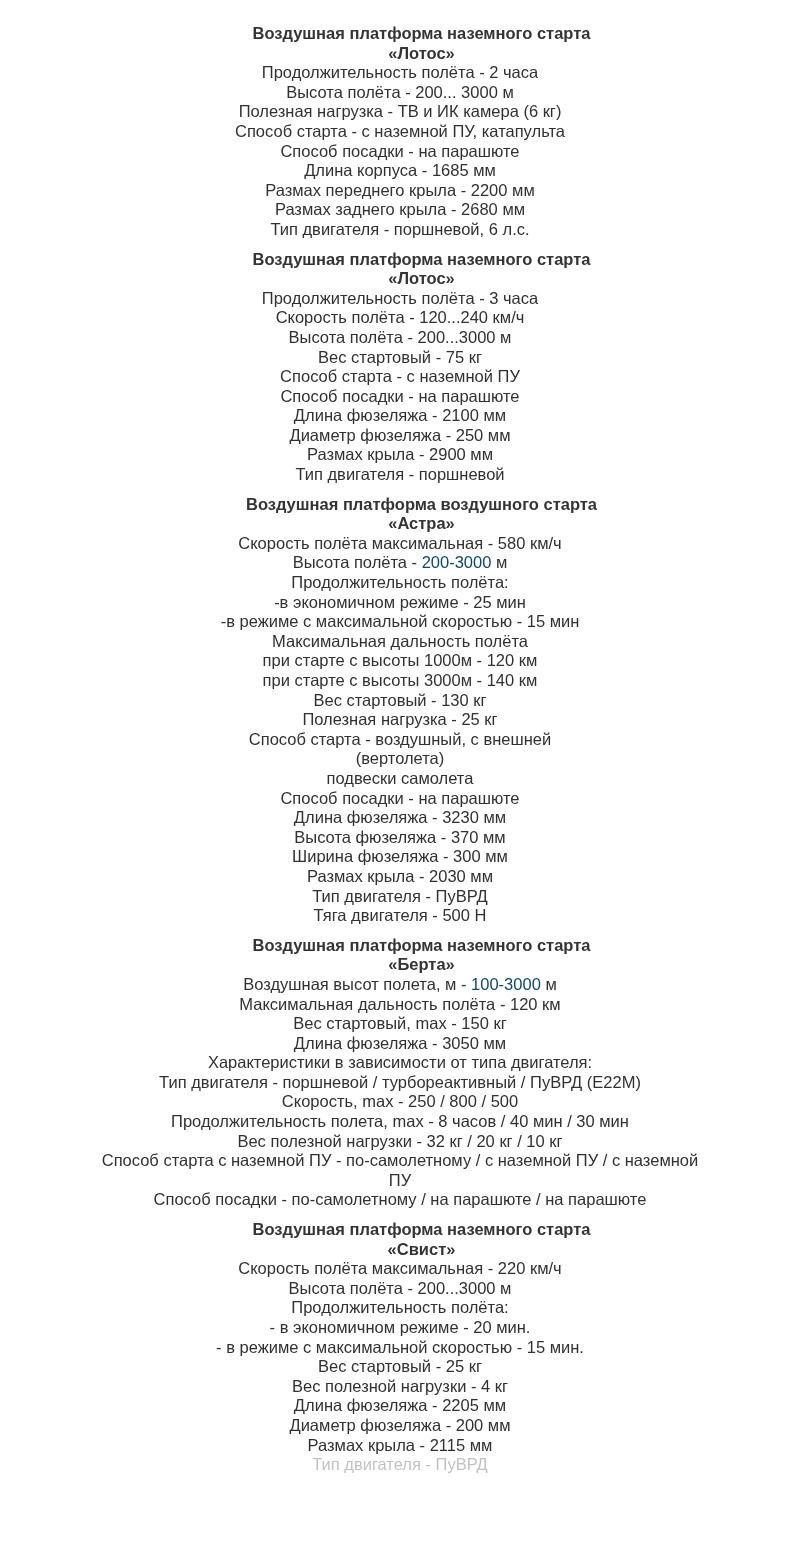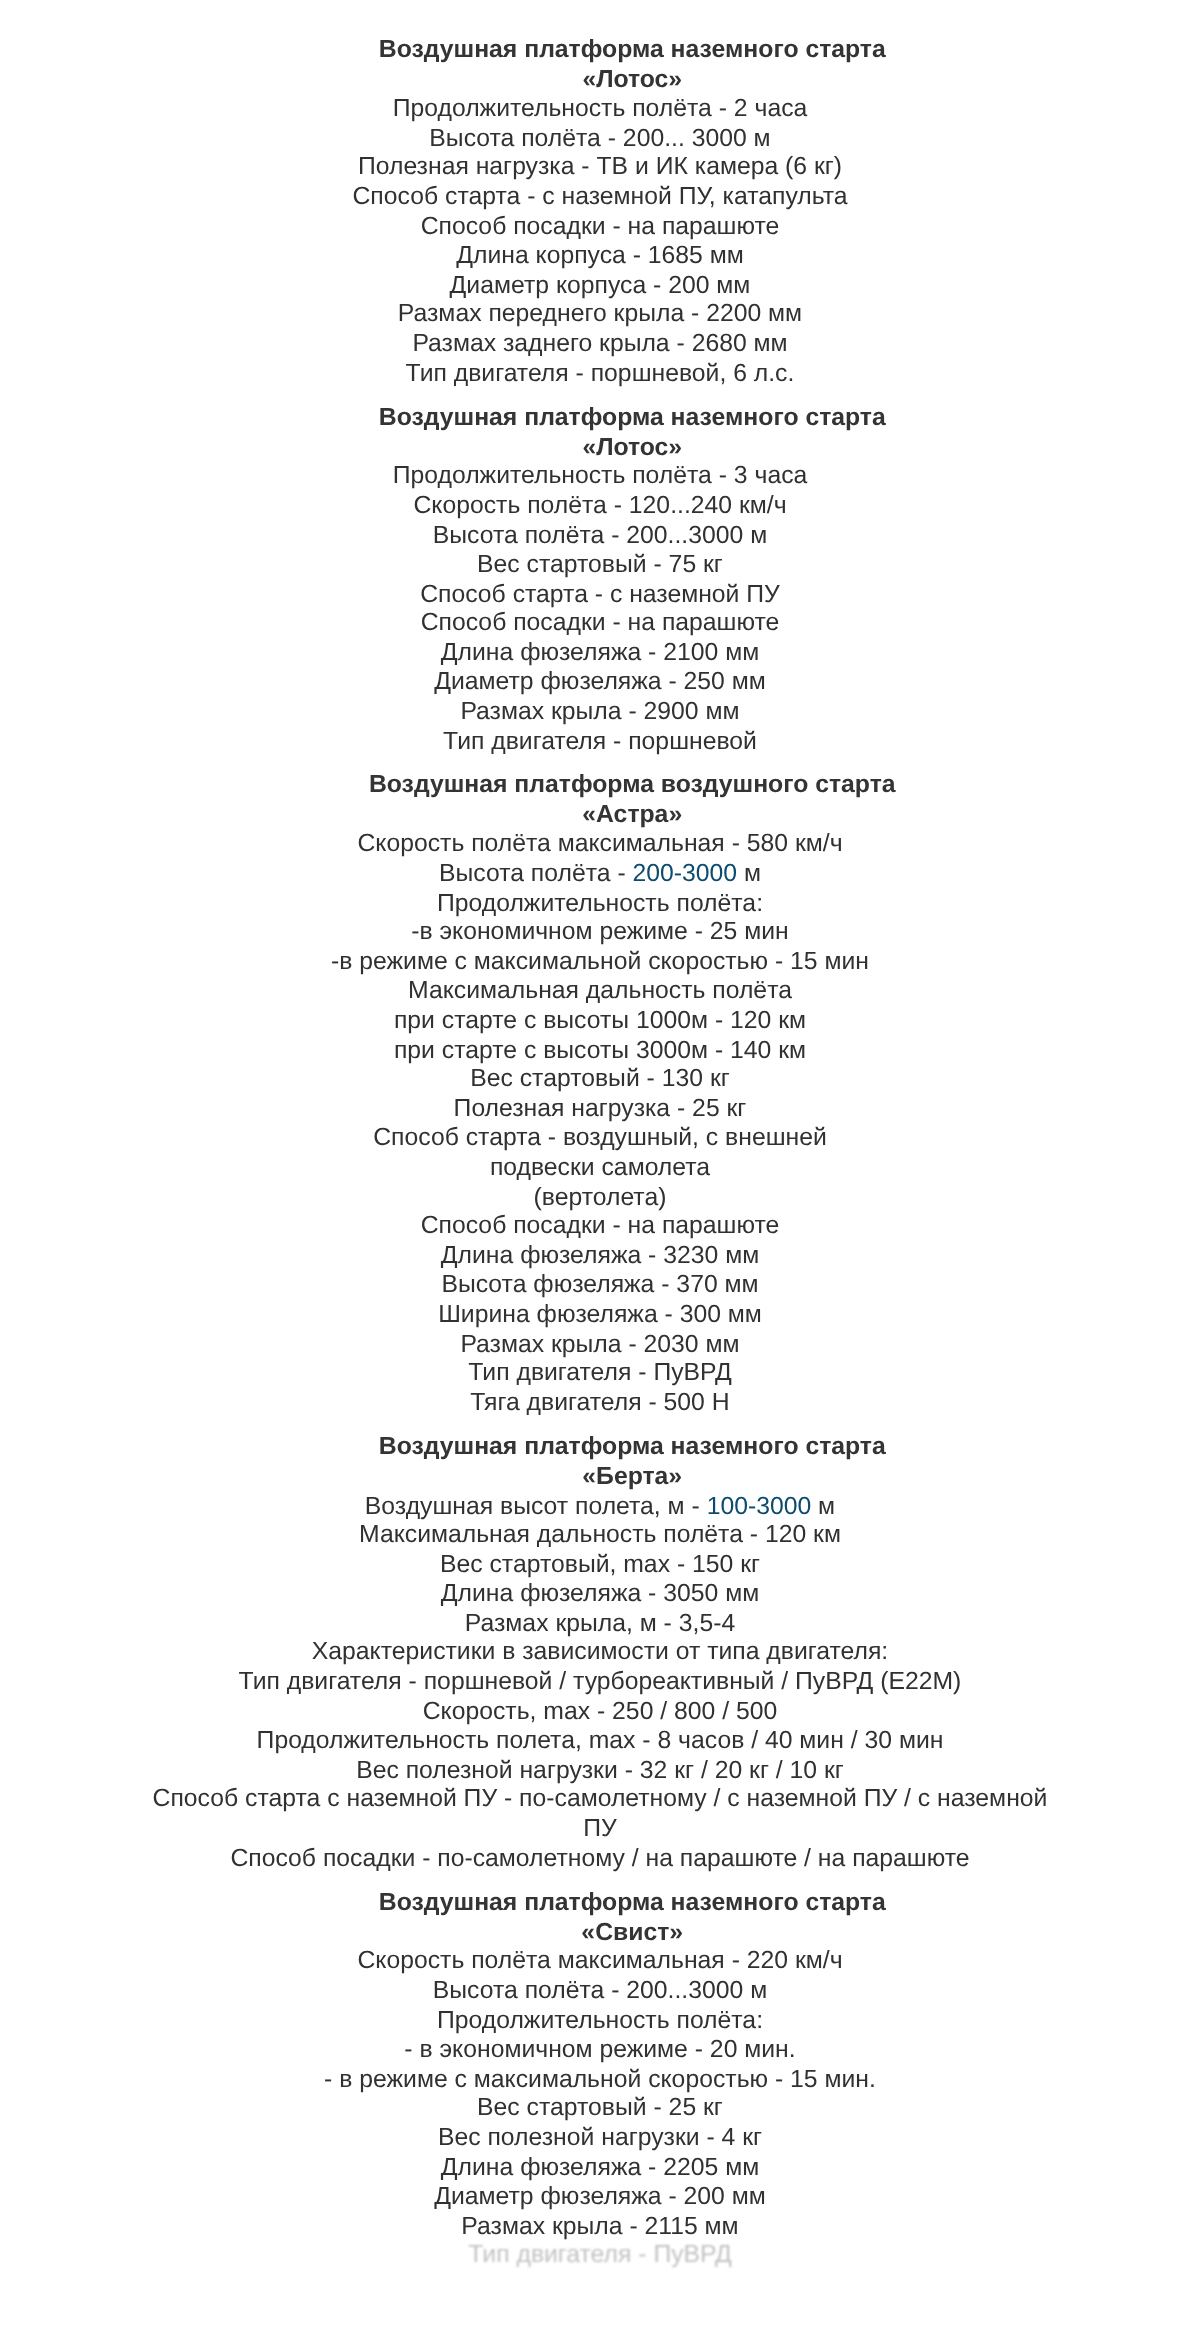--- a/index.html
+++ b/index.html
@@ -47,21 +47,20 @@
 <div class="doc" id="doc-root">
     <div class="section">
       <div class="heading-line">Воздушная платформа наземного старта</div>
       <div class="heading-line">«Лотос»</div>
       <div class="spec-line">Продолжительность полёта - 2 часа</div>
       <div class="spec-line">Высота полёта - 200... 3000 м</div>
       <div class="spec-line">Полезная нагрузка - ТВ и ИК камера (6 кг)</div>
       <div class="spec-line">Способ старта - с наземной ПУ, катапульта</div>
       <div class="spec-line">Способ посадки - на парашюте</div>
       <div class="spec-line">Длина корпуса - 1685 мм</div>
-      <div class="spec-line">Диаметр корпуса - 200 мм</div>
       <div class="spec-line">Размах переднего крыла - 2200 мм</div>
       <div class="spec-line">Размах заднего крыла - 2680 мм</div>
       <div class="spec-line">Тип двигателя - поршневой, 6 л.с.</div>
     </div>
     <div class="section">
       <div class="heading-line">Воздушная платформа наземного старта</div>
       <div class="heading-line">«Лотос»</div>
       <div class="spec-line">Продолжительность полёта - 3 часа</div>
       <div class="spec-line">Скорость полёта - 120...240 км/ч</div>
       <div class="spec-line">Высота полёта - 200...3000 м</div>
@@ -80,38 +79,37 @@
       <div class="spec-line"><span>Высота полёта - </span><span class="link-value">200-3000</span><span> м</span></div>
       <div class="spec-line">Продолжительность полёта:</div>
       <div class="spec-line">-в экономичном режиме - 25 мин</div>
       <div class="spec-line">-в режиме с максимальной скоростью - 15 мин</div>
       <div class="spec-line">Максимальная дальность полёта</div>
       <div class="spec-line">при старте с высоты 1000м - 120 км</div>
       <div class="spec-line">при старте с высоты 3000м - 140 км</div>
       <div class="spec-line">Вес стартовый - 130 кг</div>
       <div class="spec-line">Полезная нагрузка - 25 кг</div>
       <div class="spec-line">Способ старта - воздушный, с внешней</div>
+      <div class="spec-line">(вертолета)</div>
       <div class="spec-line">подвески самолета</div>
-      <div class="spec-line">(вертолета)</div>
       <div class="spec-line">Способ посадки - на парашюте</div>
       <div class="spec-line">Длина фюзеляжа - 3230 мм</div>
       <div class="spec-line">Высота фюзеляжа - 370 мм</div>
       <div class="spec-line">Ширина фюзеляжа - 300 мм</div>
       <div class="spec-line">Размах крыла - 2030 мм</div>
       <div class="spec-line">Тип двигателя - ПуВРД</div>
       <div class="spec-line">Тяга двигателя - 500 Н</div>
     </div>
     <div class="section">
       <div class="heading-line">Воздушная платформа наземного старта</div>
       <div class="heading-line">«Берта»</div>
       <div class="spec-line"><span>Воздушная высот полета, м - </span><span class="link-value">100-3000</span><span> м</span></div>
       <div class="spec-line">Максимальная дальность полёта - 120 км</div>
       <div class="spec-line">Вес стартовый, max - 150 кг</div>
       <div class="spec-line">Длина фюзеляжа - 3050 мм</div>
-      <div class="spec-line">Размах крыла, м - 3,5-4</div>
       <div class="spec-line">Характеристики в зависимости от типа двигателя:</div>
       <div class="spec-line">Тип двигателя - поршневой / турбореактивный / ПуВРД (Е22М)</div>
       <div class="spec-line">Скорость, max - 250 / 800 / 500</div>
       <div class="spec-line">Продолжительность полета, max - 8 часов / 40 мин / 30 мин</div>
       <div class="spec-line">Вес полезной нагрузки - 32 кг / 20 кг / 10 кг</div>
       <div class="spec-line">Способ старта с наземной ПУ - по-самолетному / с наземной ПУ / с наземной</div>
       <div class="spec-line">ПУ</div>
       <div class="spec-line">Способ посадки - по-самолетному / на парашюте / на парашюте</div>
     </div>
     <div class="section">

